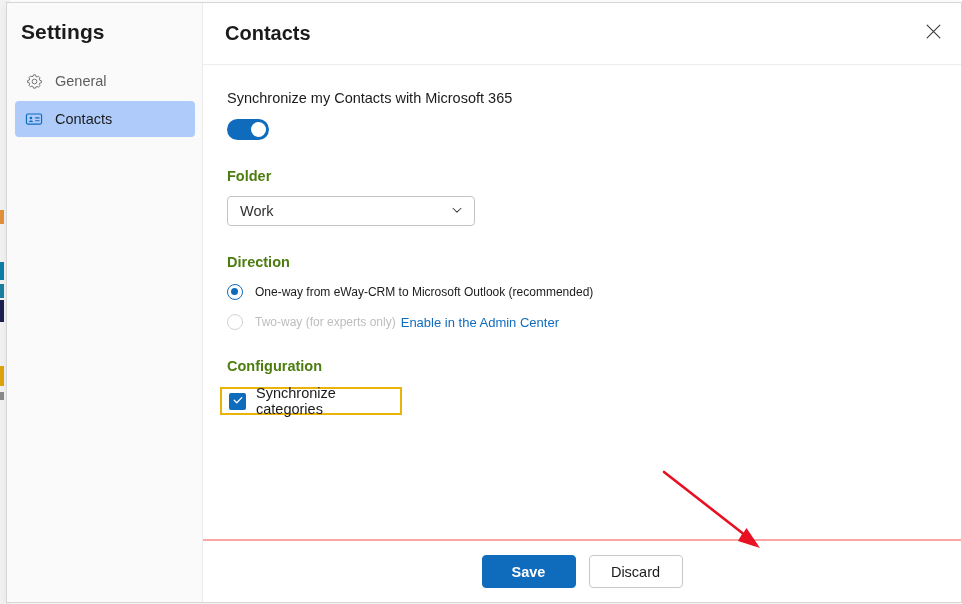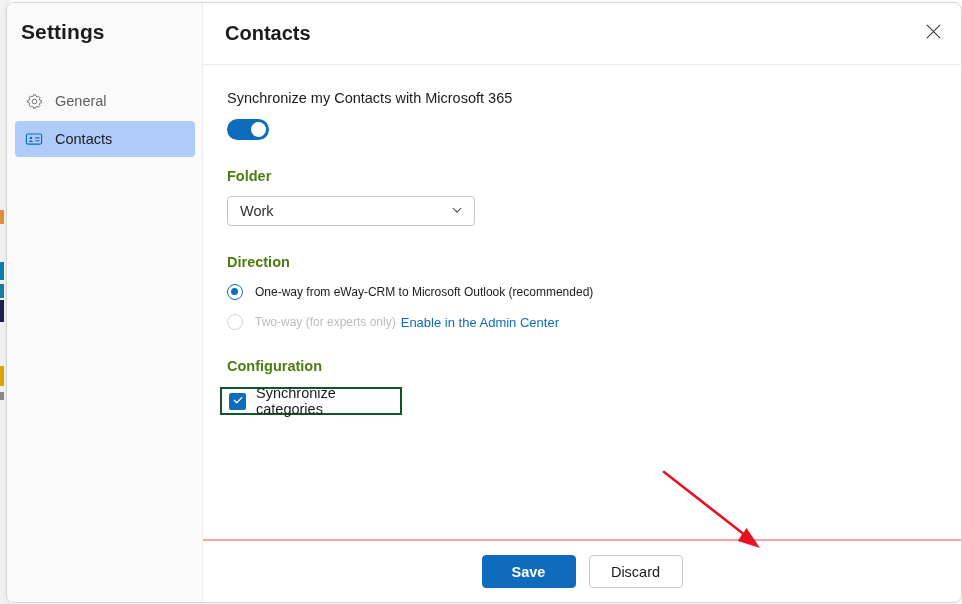--- a/index.html
+++ b/index.html
@@ -28,21 +28,21 @@
     width: 4px;
   }
 
   
   #settings-dialog {
     position: absolute;
     left: 6px; top: 2px;
     width: 956px; height: 601px;
     background: #ffffff;
     border: 1px solid #d6d6d6;
-    border-radius: 8px;
+    border-radius: 0;
     box-sizing: border-box;
     overflow: hidden;
     box-shadow: 0 2px 10px rgba(0,0,0,0.07);
   }
 
   
   #sidebar {
     position: absolute;
     left: 0; top: 0;
     width: 196px; height: 100%;
@@ -53,21 +53,21 @@
   #settings-title {
     position: absolute;
     left: 14px; top: 17px;
     font-size: 21px;
     font-weight: 600;
     color: #1b1b1b;
     letter-spacing: 0.1px;
   }
   .nav-list {
     position: absolute;
-    left: 8px; top: 80px;
+    left: 8px; top: 60px;
     width: 180px;
   }
   .nav-item {
     display: flex;
     align-items: center;
     height: 36px;
     padding-left: 10px;
     border-radius: 4px;
     margin-bottom: 2px;
     cursor: pointer;
@@ -205,21 +205,21 @@
   }
 
   
   #config-highlight {
     position: relative;
     display: inline-flex;
     align-items: center;
     margin-top: 13px;
     margin-left: -7px;
     padding: 5px 8px 5px 7px;
-    border: 2px solid #14532d;
+    border: 2px solid #eab308;
     box-sizing: border-box;
     width: 182px;
     height: 28px;
   }
   .checkbox {
     width: 17px; height: 17px;
     background: #0f6cbd;
     border-radius: 2px;
     display: flex;
     align-items: center;

